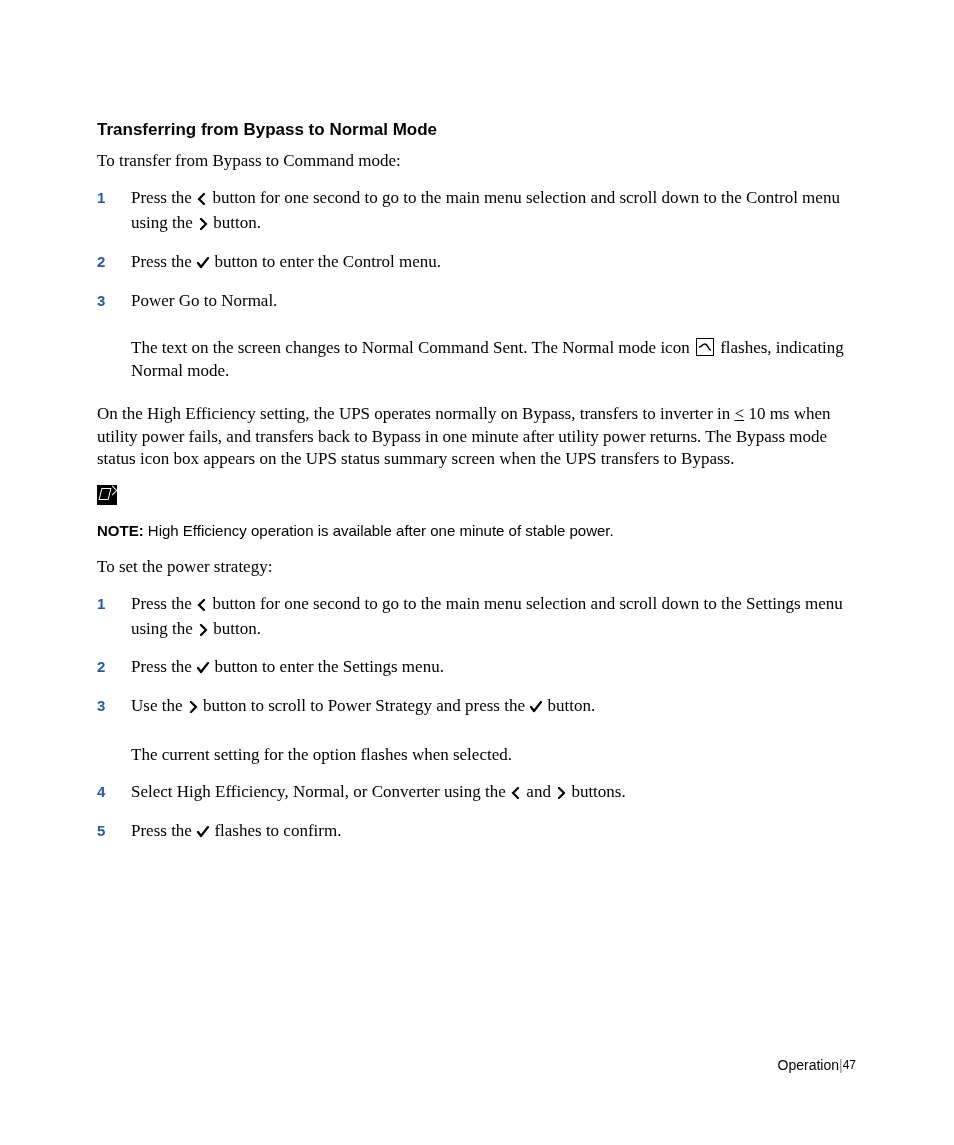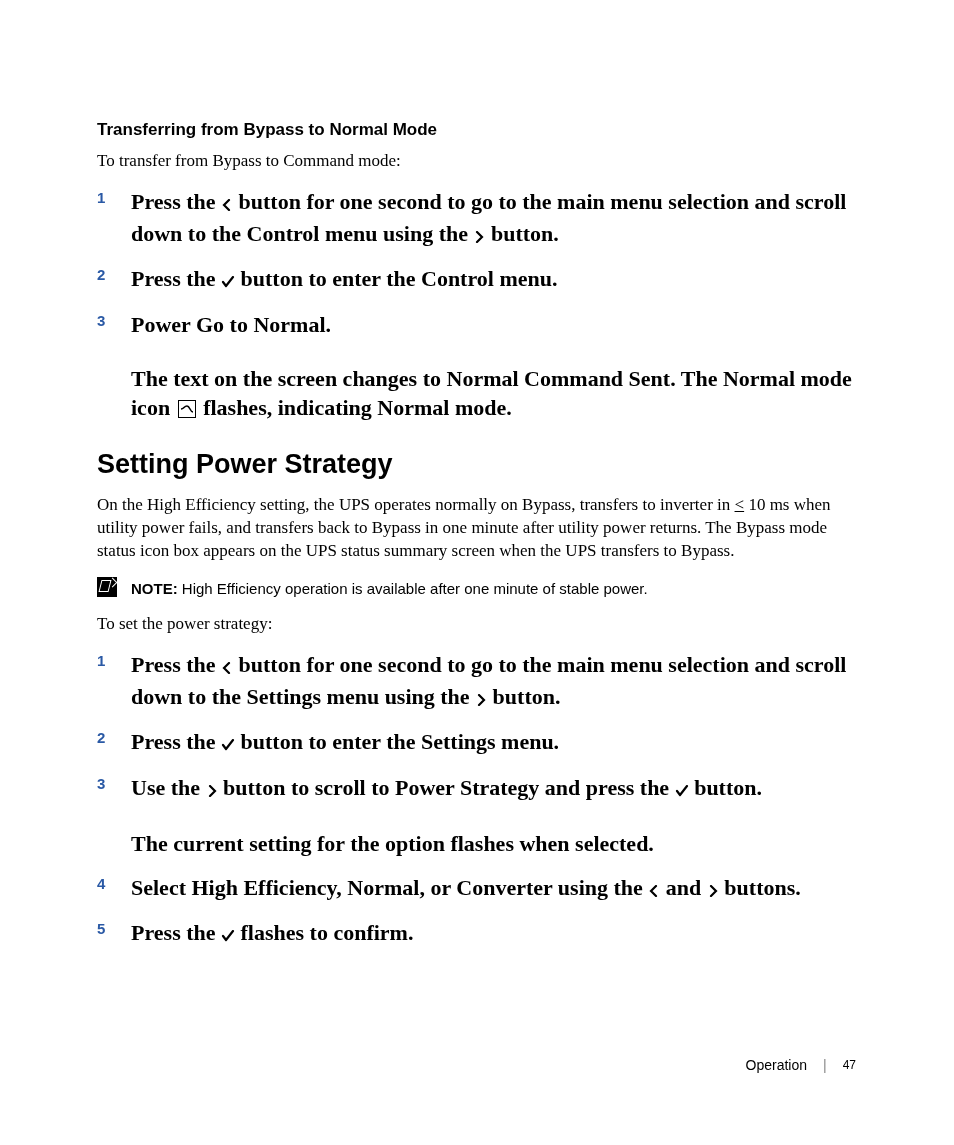--- a/index.html
+++ b/index.html
@@ -41,23 +41,22 @@
     font-family: Arial, Helvetica, sans-serif;
     font-weight: bold;
     font-size: 15px;
     color: #2a59a5;
     width: 34px;
     flex: 0 0 34px;
     padding-top: 2px;
   }
   .step-body {
     flex: 1;
-    font-size: 22px;
+    font-size: 17px;
     line-height: 1.35;
-    font-weight: bold;
   }
   .step-sub {
     margin-top: 24px;
   }
   .icon {
     display: inline-block;
     vertical-align: -2px;
   }
   .boxed-icon {
     display: inline-block;
@@ -73,20 +72,21 @@
   .section-title {
     font-family: Arial, Helvetica, sans-serif;
     font-weight: bold;
     font-size: 27px;
     margin: 26px 0 14px 0;
   }
   .note-row {
     display: flex;
     align-items: flex-start;
     margin: 0 0 14px 0;
+    flex-direction: column;
   }
   .note-icon {
     width: 34px;
     flex: 0 0 34px;
   }
   .note-icon-box {
     width: 20px; height: 20px;
     background: #000;
     position: relative;
   }
@@ -116,21 +116,20 @@
   }
   .note-text .label { font-weight: bold; }
   .footer {
     position: absolute;
     bottom: 72px;
     right: 98px;
     font-family: Arial, Helvetica, sans-serif;
     font-size: 14px;
     display: flex;
     align-items: center;
-    gap: 16px;
   }
   .footer .divider {
     color: #888;
     font-weight: normal;
   }
   .footer .pagenum {
     font-size: 12px;
   }
   .underlt {
     
@@ -169,21 +168,20 @@
         <span>Power Go to Normal.</span>
         <div class="step-sub">
           <span>The text on the screen changes to Normal Command Sent. The Normal mode icon </span><span class="boxed-icon"><svg width="14" height="10" viewBox="0 0 14 10">
                 <path d="M1 5 C4 5 4 2 7 2 C10 2 10 8 13 8" stroke="#000" stroke-width="1.6" fill="none"></path>
               </svg></span><span> flashes, indicating Normal mode.</span>
         </div>
       </div>
     </li>
   </ol>
 
-  <h2 class="section-title">Setting Power Strategy</h2>
 
   <p class="body-text">
     <span>On the High Efficiency setting, the UPS operates normally on Bypass, transfers to inverter in </span><span class="underlt" style="text-decoration:underline;">&lt;</span><span> 10 ms when utility power fails, and transfers back to Bypass in one minute after utility power returns. The Bypass mode status icon box appears on the UPS status summary screen when the UPS transfers to Bypass.</span>
   </p>
 
   <div class="note-row">
     <div class="note-icon">
       <div class="note-icon-box"></div>
     </div>
     <div class="note-text">

